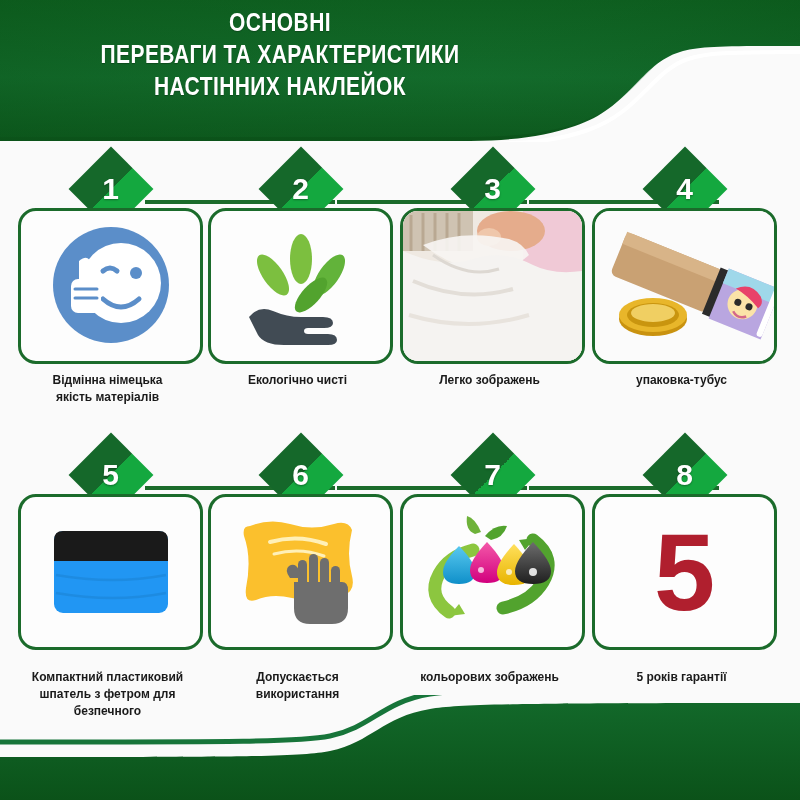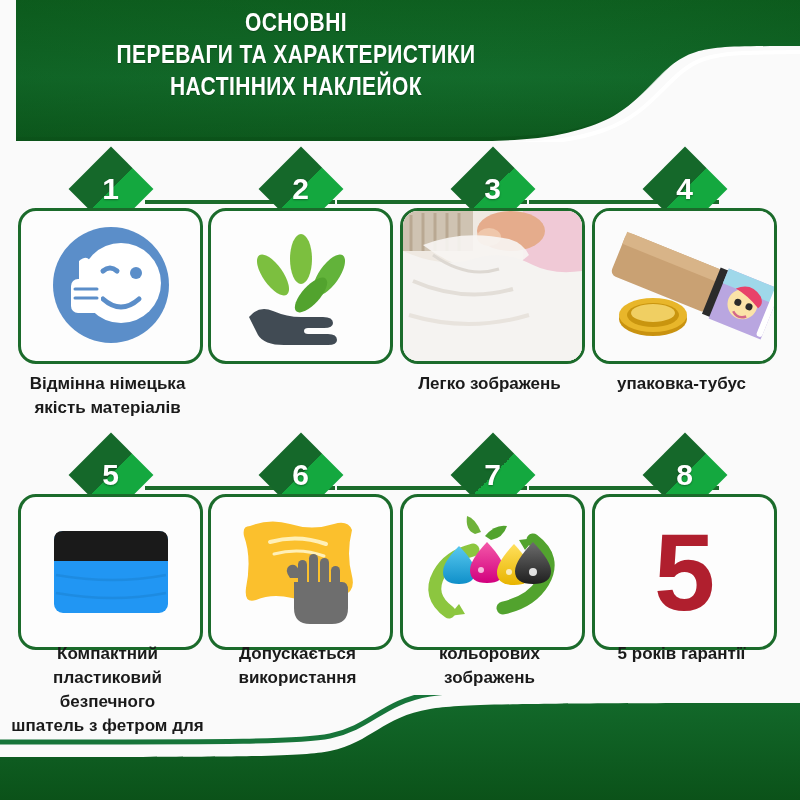--- a/index.html
+++ b/index.html
@@ -5,21 +5,21 @@
   html,body{margin:0;padding:0;}
   body{
     width:800px;height:800px;
     background:#fafafa;
     font-family:"Liberation Sans","DejaVu Sans",sans-serif;
     overflow:hidden;position:relative;
   }
   #root{position:relative;width:800px;height:800px;}
 
   
-  .header{position:absolute;left:16px;top:0;width:704px;height:142px;}
+  .header{position:absolute;left:0;top:0;width:704px;height:142px;}
   .header svg,.footer svg{display:block;}
   .header-title{
     position:absolute;left:0;top:6px;width:560px;
     text-align:center;color:#ffffff;
     font-weight:bold;font-size:25px;line-height:1.28;
     letter-spacing:.5px;
     font-family:"Liberation Sans Narrow","Liberation Sans",sans-serif;
     text-transform:uppercase;
     transform:scaleX(.84);transform-origin:50% 0;
     text-shadow:0 1px 1px rgba(0,0,0,.25);
@@ -71,23 +71,23 @@
     position:absolute;left:0;top:56px;width:179px;height:150px;
     border:3px solid #1b6b2b;border-radius:18px;
     background:#fdfdfd;overflow:hidden;
     display:flex;align-items:center;justify-content:center;
   }
   .card svg{display:block;}
 
   .caption{
     position:absolute;left:-8px;top:220px;width:195px;
     text-align:center;color:#1a1a1a;
-    font-size:17px;font-weight:bold;line-height:1.42;
-  }
-  .row2 .caption{top:204px;}
+    font-size:12px;font-weight:bold;line-height:1.42;
+  }
+  .row2 .caption{top:231px;}
 
   .photo{width:100%;height:100%;}
 </style>
 </head>
 <body>
 
 <div id="root">
 
   <div class="header">
     <svg width="800" height="142" viewBox="0 0 800 142">
@@ -154,20 +154,21 @@
         <div class="card">
           <svg width="140" height="130" viewBox="0 0 140 130">
             <ellipse cx="70" cy="38" rx="11" ry="25" fill="#7cbf3f"></ellipse>
             <ellipse cx="42" cy="54" rx="10" ry="24" fill="#7cbf3f" transform="rotate(-35 42 54)"></ellipse>
             <ellipse cx="98" cy="54" rx="10" ry="24" fill="#62b33a" transform="rotate(35 98 54)"></ellipse>
             <ellipse cx="80" cy="74" rx="9" ry="22" fill="#52a32e" transform="rotate(42 80 74)"></ellipse>
             <path d="M18,96 q10,-12 24,-6 q14,6 28,6 l22,0 q10,0 10,6 q0,5 -9,5 l-16,0 q-4,0 -4,3 q0,3 4,3 l20,0 q9,0 9,6 q0,5 -9,5 l-44,0 q-20,0 -26,-10 z" fill="#414b54"></path>
           </svg>
         </div>
         <div class="caption">
+          <div>Екологічно чисті</div>
         </div>
       </div>
 
       <div class="cell c2">
         <div class="badge">
           <div class="stem"></div>
           <div class="dia"></div>
           <div class="num">3</div>
         </div>
         <div class="card">
@@ -244,22 +245,22 @@
         <div class="card">
           <svg width="130" height="110" viewBox="0 0 130 110">
             <rect x="8" y="14" width="114" height="82" rx="9" fill="#2196f3"></rect>
             <path d="M8,23 q0,-9 9,-9 l96,0 q9,0 9,9 l0,21 l-114,0 z" fill="#1a1a1a"></path>
             <path d="M10,58 q58,10 110,0" stroke="#1d86d8" stroke-width="2.5" fill="none" opacity=".7"></path>
             <path d="M10,76 q58,10 110,0" stroke="#1d86d8" stroke-width="2.5" fill="none" opacity=".7"></path>
           </svg>
         </div>
         <div class="caption">
           <div>Компактний пластиковий</div>
+          <div>шпатель з фетром для</div>
           <div>безпечного</div>
-          <div>шпатель з фетром для</div>
         </div>
       </div>
 
       <div class="cell c1">
         <div class="badge">
           <div class="stem"></div>
           <div class="dia"></div>
           <div class="num">6</div>
         </div>
         <div class="card">

